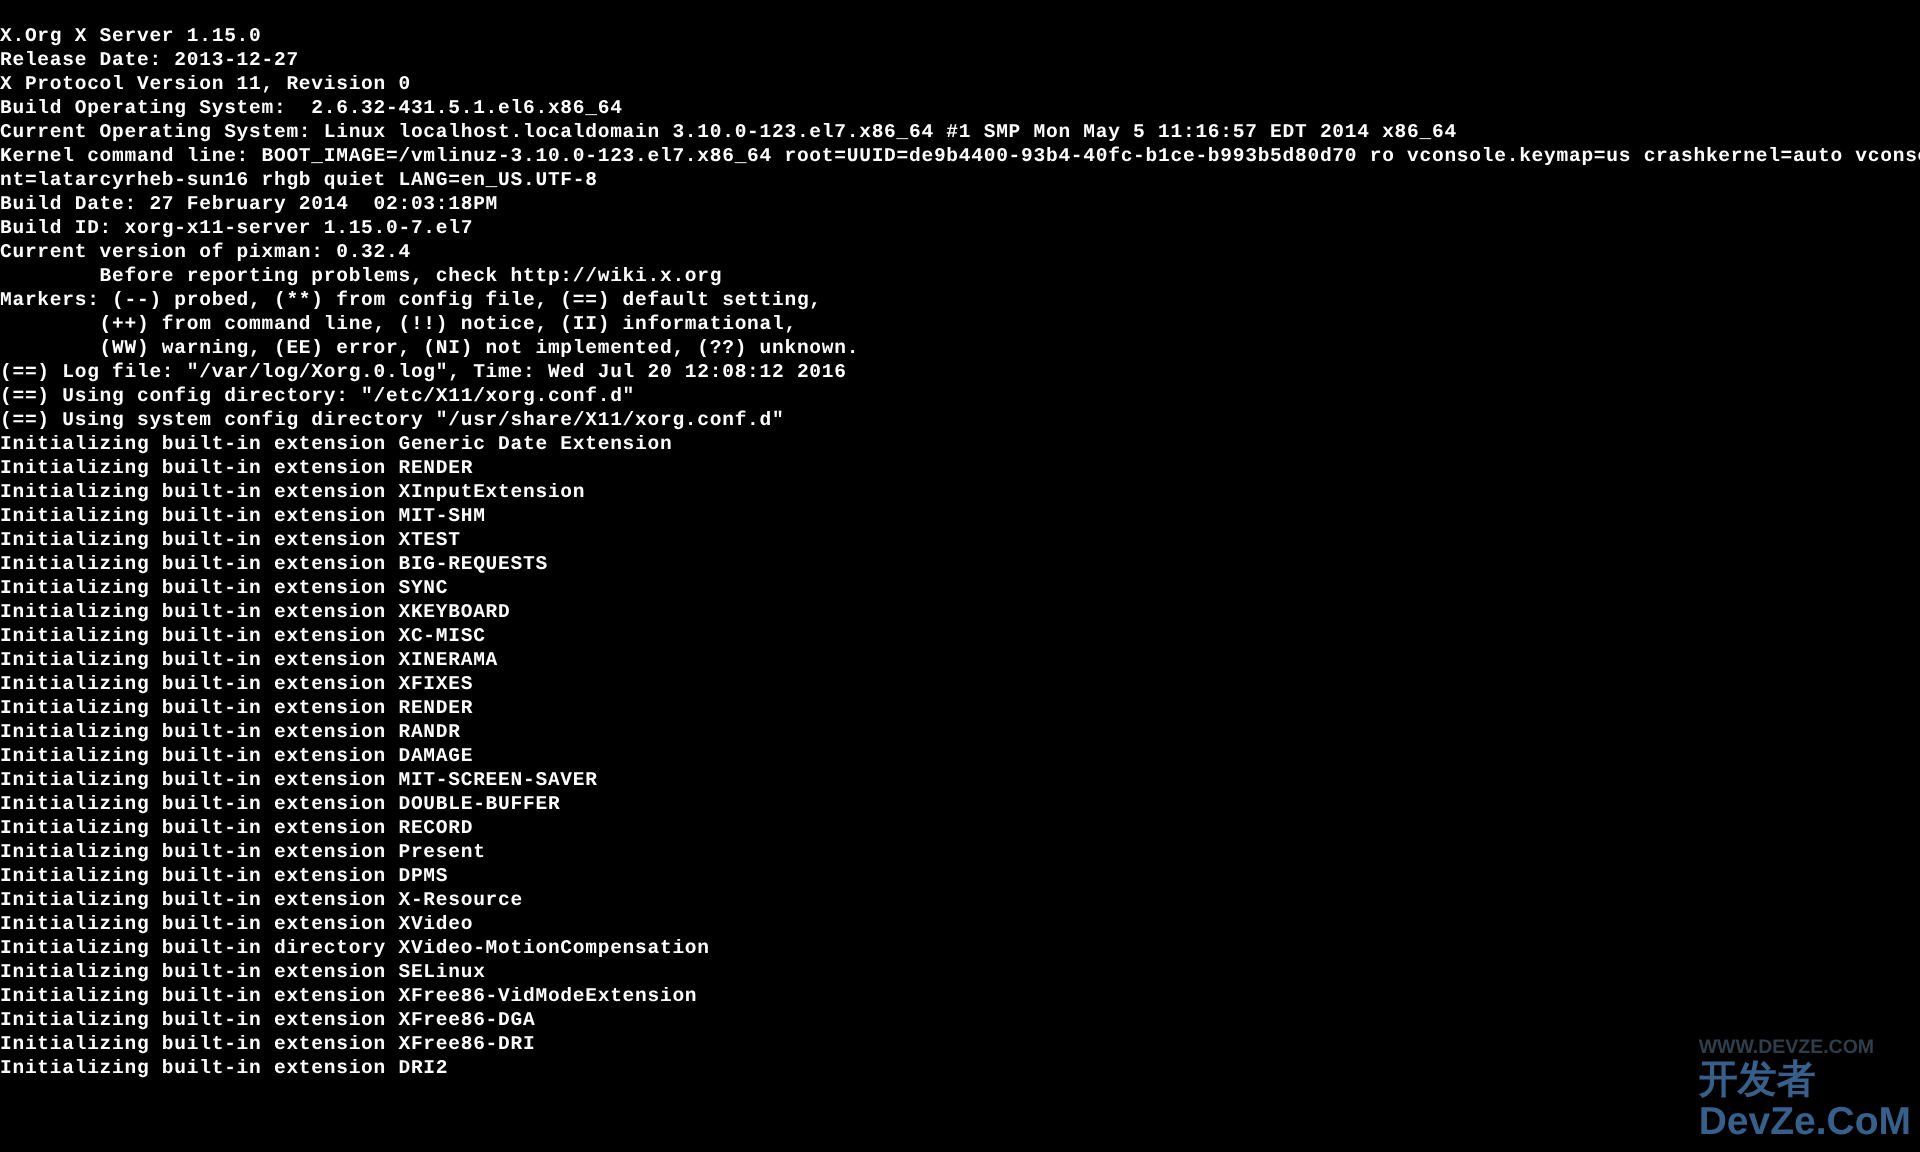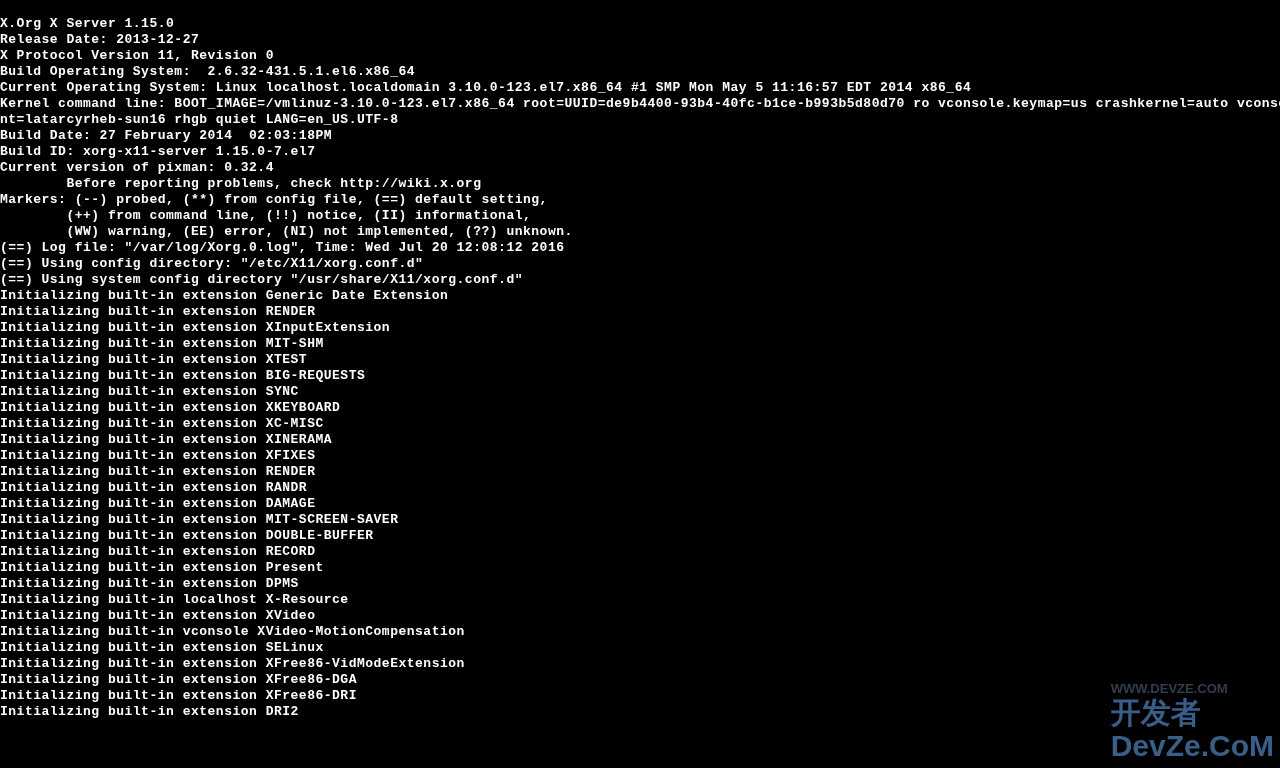--- a/index.html
+++ b/index.html
@@ -34,21 +34,21 @@
       color: #4a7fb8;
       line-height: 1.1;
       opacity: 0.75;
     }
     .watermark-small {
       font-size: 13px;
       color: #6a8aa8;
       opacity: 0.6;
     }
     .watermark-big {
-      font-size: 30px;
+      font-size: 26px;
     }
   </style>
 </head>
 <body>
 
 <div id="console-output">
     <div class="console-line">X.Org X Server 1.15.0</div>
     <div class="console-line">Release Date: 2013-12-27</div>
     <div class="console-line">X Protocol Version 11, Revision 0</div>
     <div class="console-line">Build Operating System:  2.6.32-431.5.1.el6.x86_64</div>
@@ -77,23 +77,23 @@
     <div class="console-line">Initializing built-in extension XINERAMA</div>
     <div class="console-line">Initializing built-in extension XFIXES</div>
     <div class="console-line">Initializing built-in extension RENDER</div>
     <div class="console-line">Initializing built-in extension RANDR</div>
     <div class="console-line">Initializing built-in extension DAMAGE</div>
     <div class="console-line">Initializing built-in extension MIT-SCREEN-SAVER</div>
     <div class="console-line">Initializing built-in extension DOUBLE-BUFFER</div>
     <div class="console-line">Initializing built-in extension RECORD</div>
     <div class="console-line">Initializing built-in extension Present</div>
     <div class="console-line">Initializing built-in extension DPMS</div>
-    <div class="console-line">Initializing built-in localhost X-Resource</div>
+    <div class="console-line">Initializing built-in extension X-Resource</div>
     <div class="console-line">Initializing built-in extension XVideo</div>
-    <div class="console-line">Initializing built-in vconsole XVideo-MotionCompensation</div>
+    <div class="console-line">Initializing built-in directory XVideo-MotionCompensation</div>
     <div class="console-line">Initializing built-in extension SELinux</div>
     <div class="console-line">Initializing built-in extension XFree86-VidModeExtension</div>
     <div class="console-line">Initializing built-in extension XFree86-DGA</div>
     <div class="console-line">Initializing built-in extension XFree86-DRI</div>
     <div class="console-line">Initializing built-in extension DRI2</div>
   </div>
 
 <div class="watermark">
   <div class="watermark-small">WWW.DEVZE.COM</div>
   <div class="watermark-big">开发者</div>

